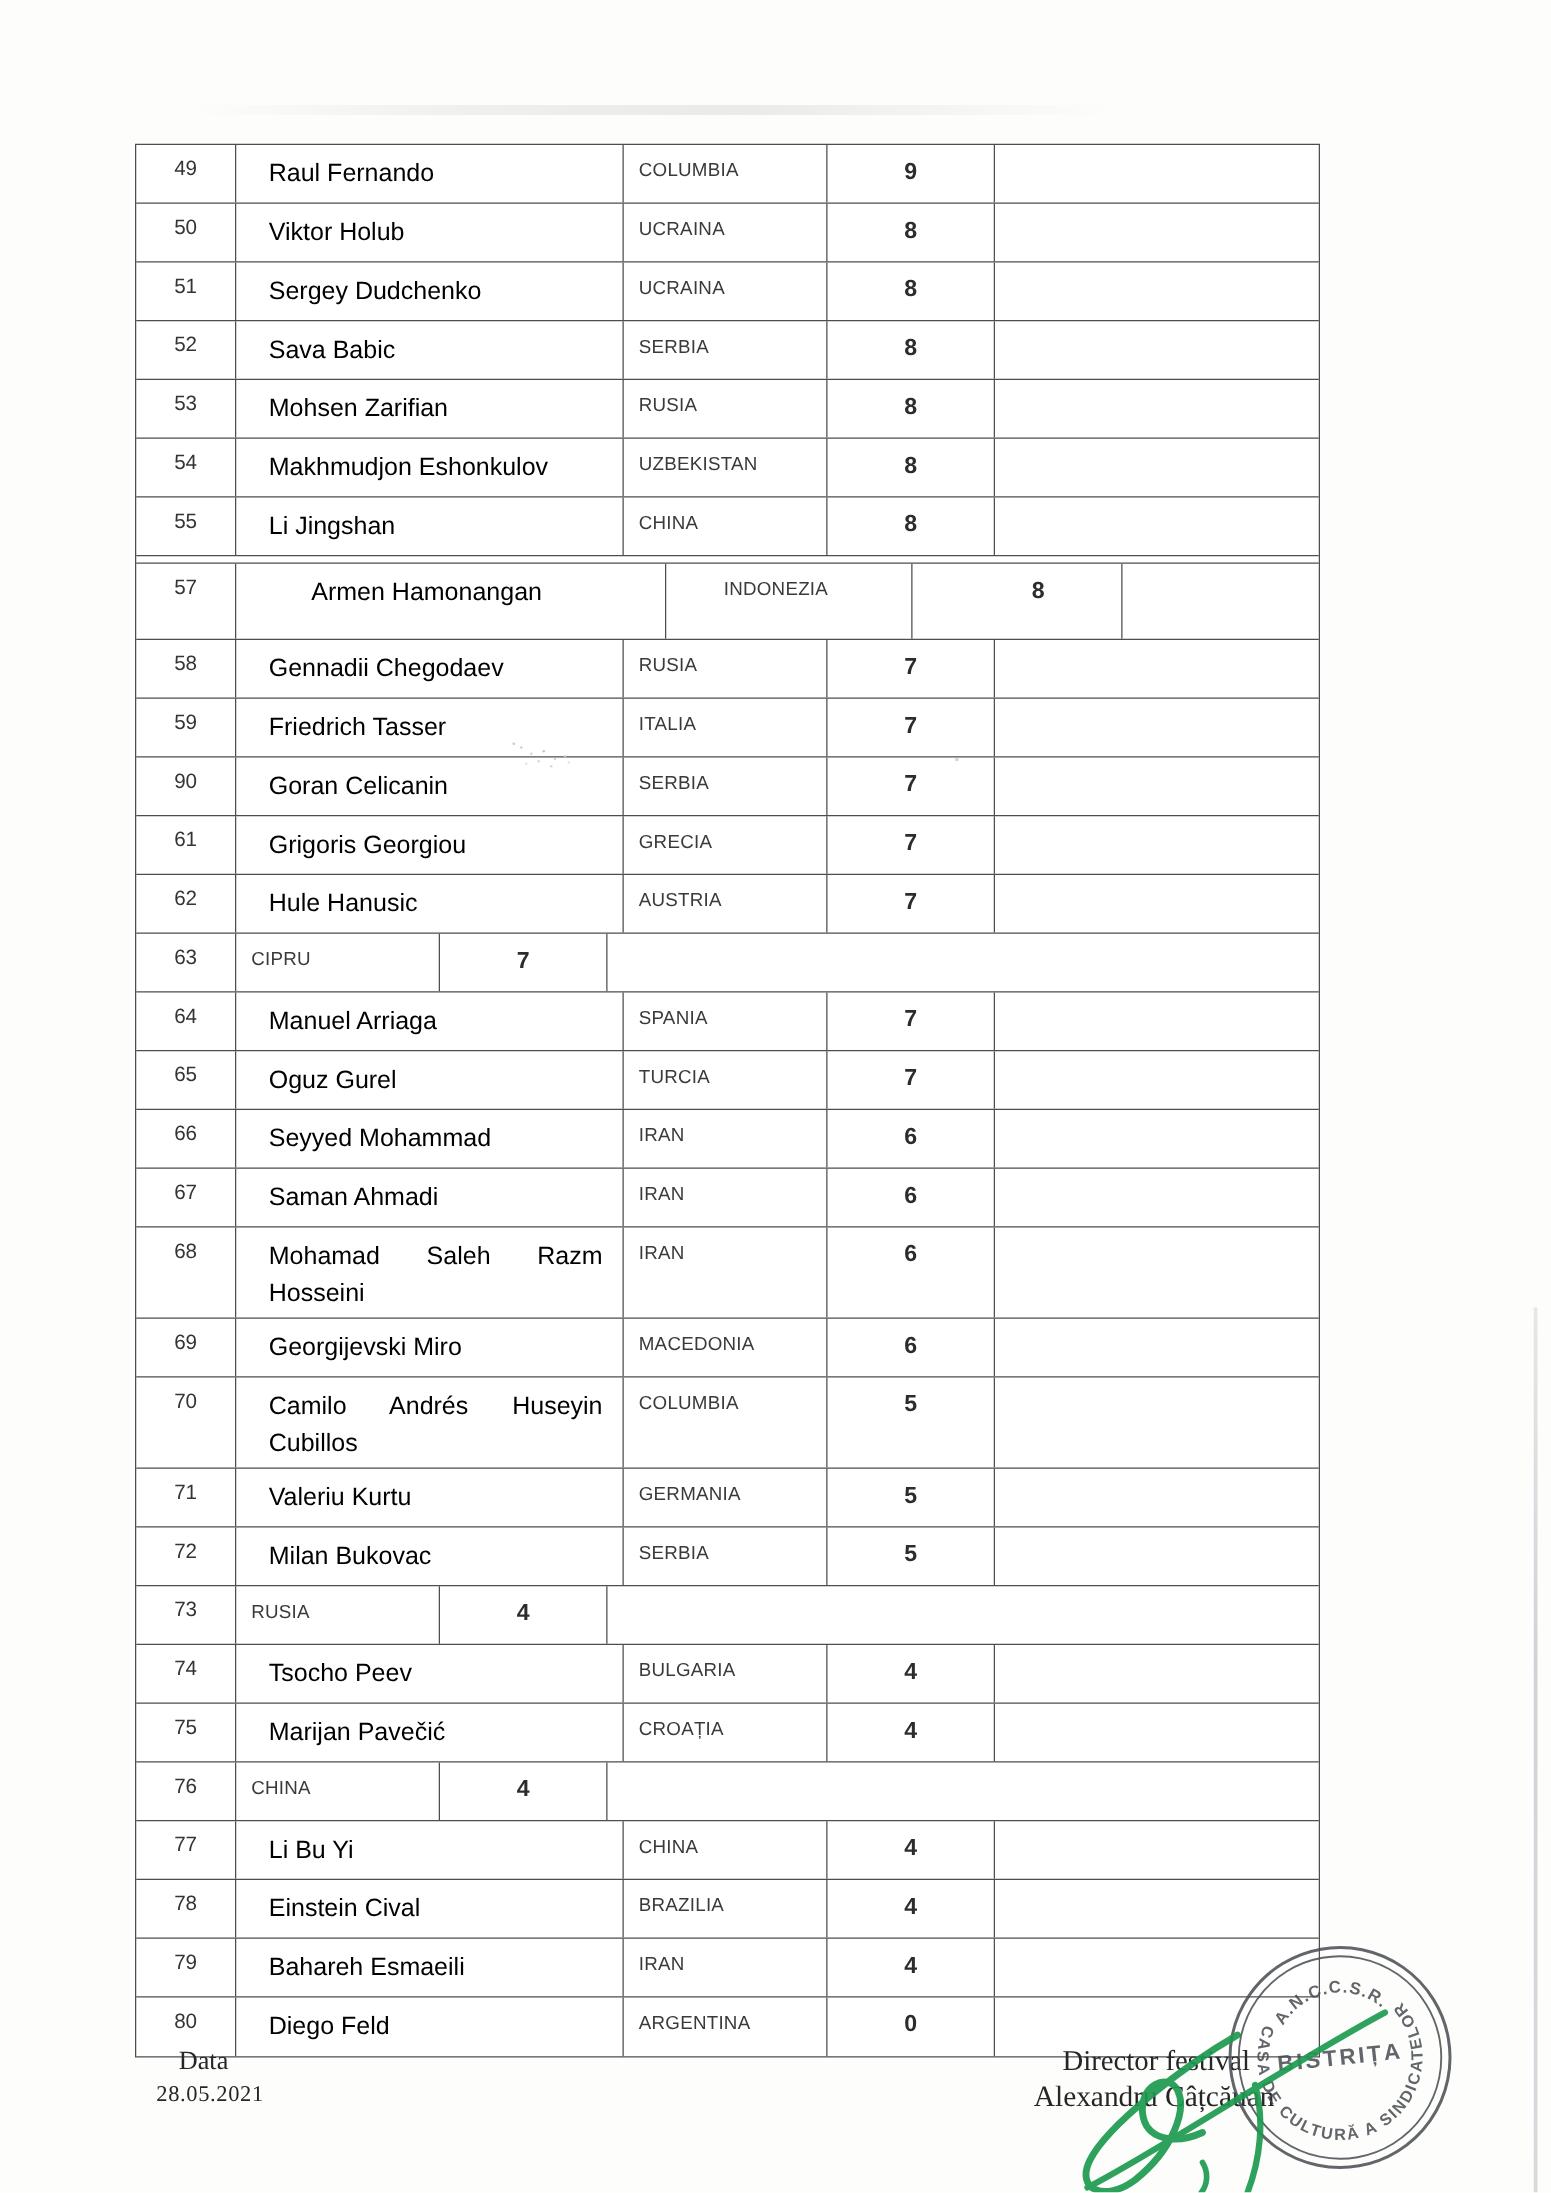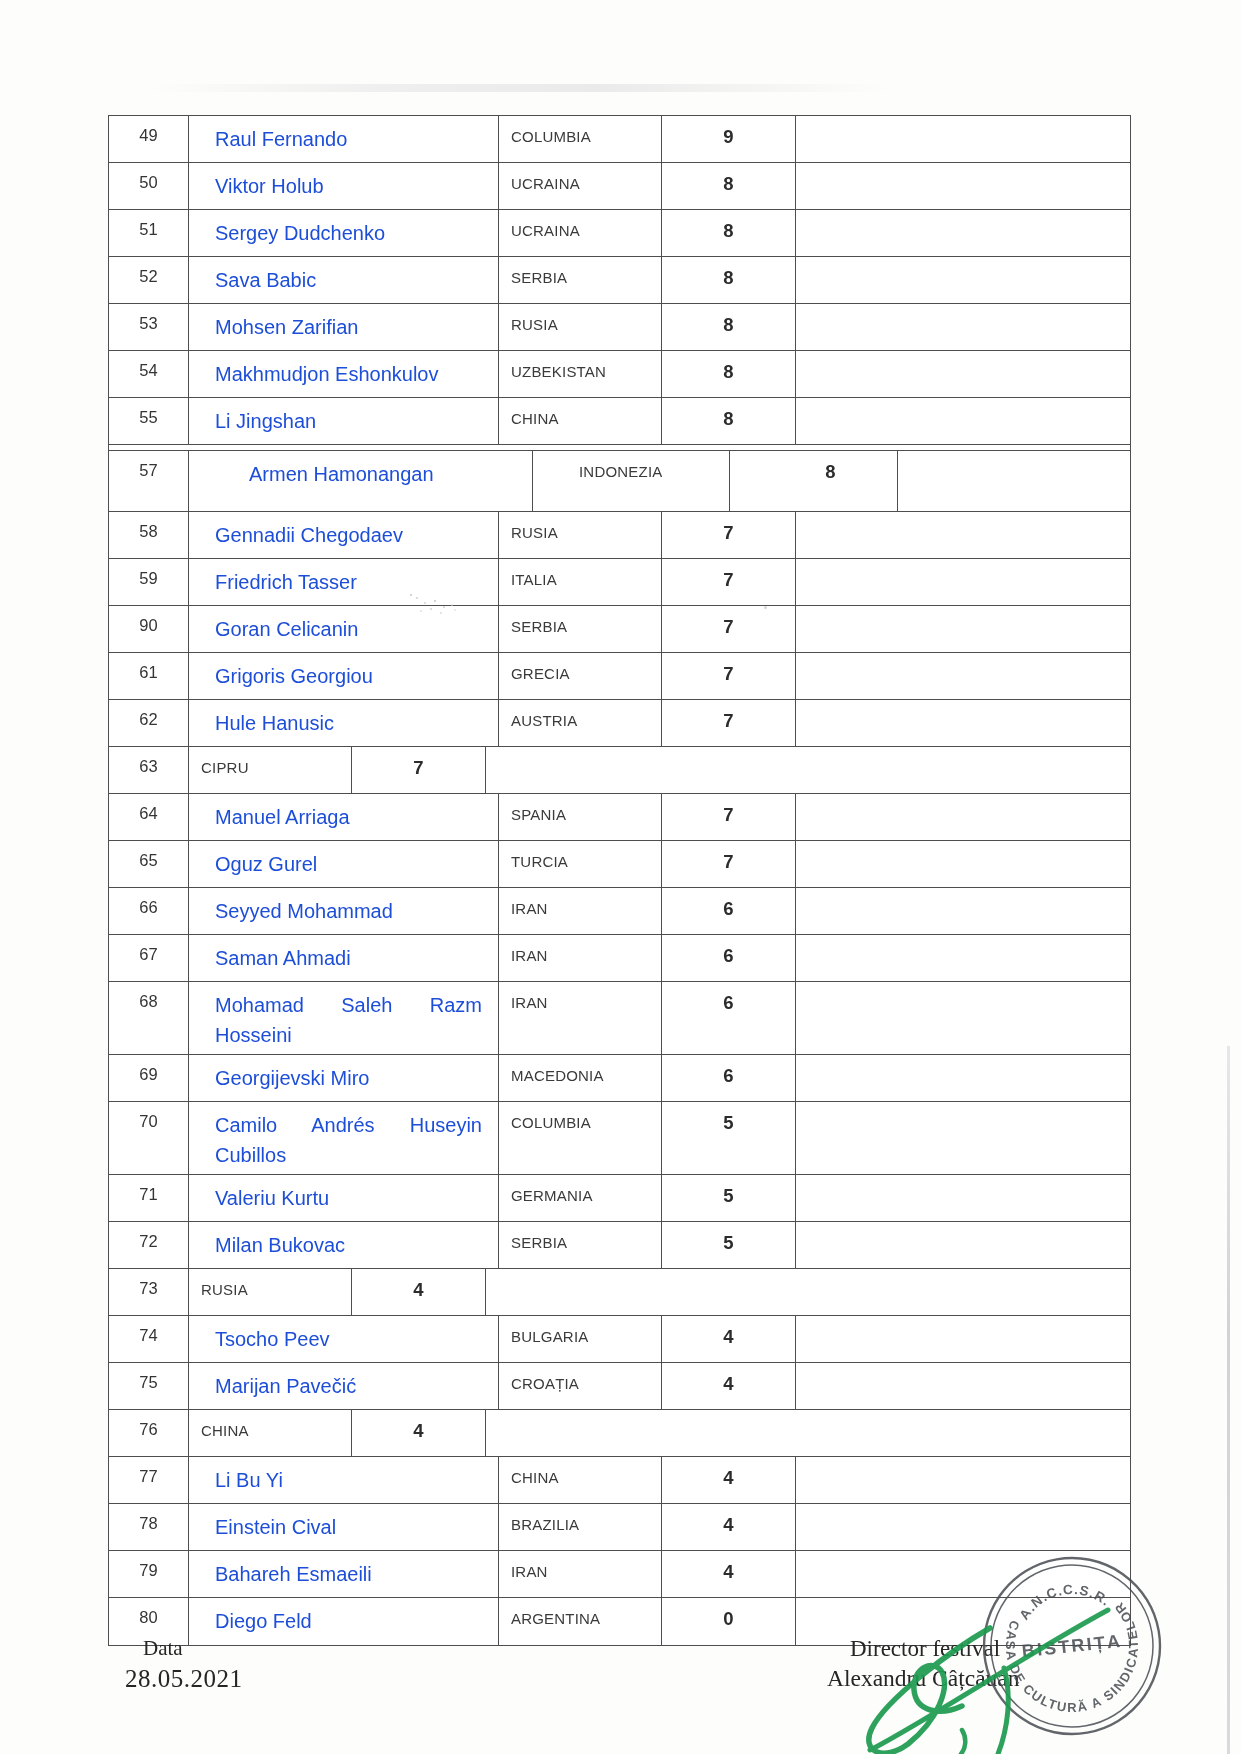--- a/index.html
+++ b/index.html
@@ -13,49 +13,49 @@
   body{
     width:1241px;height:1754px;position:relative;overflow:hidden;
     background:var(--paper);
     font-family:"Liberation Sans", sans-serif;
     color:var(--ink);
   }
   .page{position:absolute;inset:0;}
 
   
   .doc-table{
-    position:absolute;left:108px;top:115px;width:1023px;
+    position:absolute;left:108px;top:115px;width:948px;
     border:1.7px solid var(--line);
     box-sizing:border-box;
     background:#fff;
   }
   .t-row{
     display:flex;align-items:stretch;box-sizing:border-box;
     min-height:47px;border-bottom:1.5px solid var(--line);
   }
   .t-row:last-child{border-bottom:none;}
   .t-row.tall{min-height:62px;gap:34px;}
   .t-row.two-line{min-height:68px;}
   .t-row.gap-top{margin-top:5px;border-top:1.6px solid var(--line);}
   .c{box-sizing:border-box;border-right:1.5px solid var(--line);}
   .c:last-child{border-right:none;}
   .c-no{width:80px;text-align:center;padding-top:10px;font-size:16.5px;color:#343434;}
-  .c-name{width:310px;padding:8px 16px 4px 26px;font-size:20px;line-height:30px;color:#1d4ed8;}
+  .c-name{width:310px;padding:8px 16px 4px 26px;font-size:20px;line-height:30px;color:#000000;}
   .c-name .jline{display:block;text-align:justify;text-align-last:justify;}
   .c-country{width:163px;padding:12px 4px 0 12px;font-size:15px;letter-spacing:.2px;color:#3a3a3a;}
   .c-score{width:134px;text-align:center;padding-top:10px;font-size:18.5px;font-weight:600;color:#2c2c2c;}
   .c-empty{flex:1;}
 
   
   .footer-left{
     position:absolute;left:125px;top:1636px;
     font-family:"Liberation Serif", serif;color:#262626;
   }
   .footer-left .lbl{font-size:21px;margin-left:18px;}
-  .footer-left .val{font-size:25px;margin-top:4px;letter-spacing:.5px;}
+  .footer-left .val{font-size:18px;margin-top:4px;letter-spacing:.5px;}
   .footer-right{
     position:absolute;left:827px;top:1636px;
     font-family:"Liberation Serif", serif;color:#262626;
   }
   .footer-right .role{font-size:23px;padding-left:23px;}
   .footer-right .name{font-size:23.5px;margin-top:3px;}
 
   
   .stamp-svg{position:absolute;left:952px;top:1526px;pointer-events:none;}
   .stamp-svg text{font-family:"Liberation Sans", sans-serif;fill:var(--stamp);}

